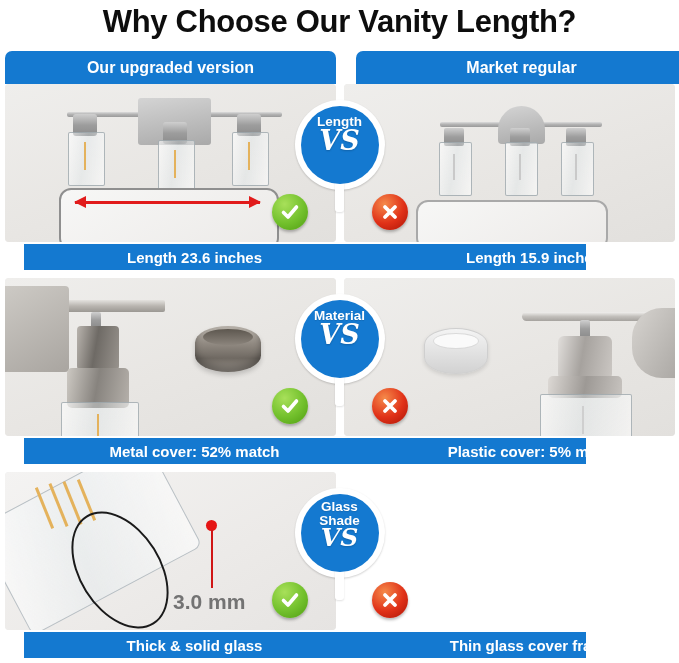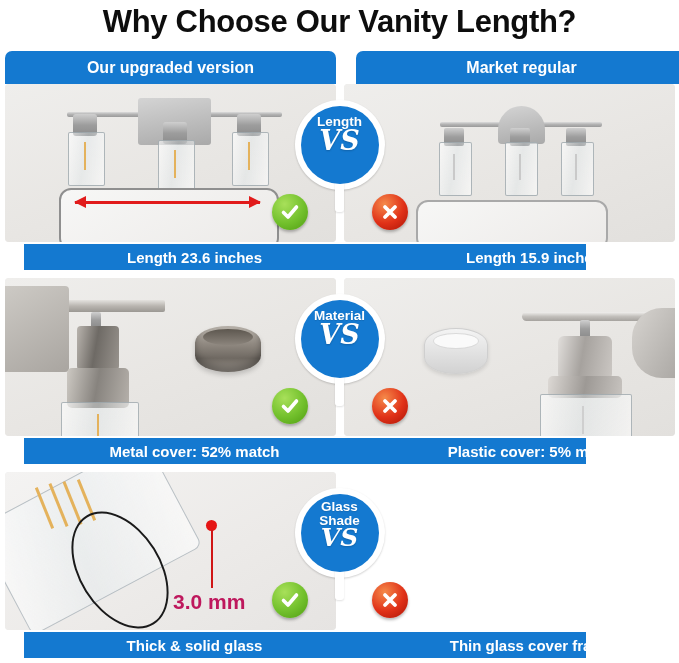--- a/index.html
+++ b/index.html
@@ -121,21 +121,21 @@
     content:"";position:absolute;top:-5px;width:0;height:0;
     border-top:6.5px solid transparent;border-bottom:6.5px solid transparent;
   }
   .arrow:before{left:-1px;border-right:12px solid #e11b1b;}
   .arrow:after{right:-1px;border-left:12px solid #e11b1b;}
 
   .matlabel{
     position:absolute;color:#1c1c1c;font-size:15px;white-space:nowrap;
   }
   .mmlabel{
-    position:absolute;color:#be185d;font-size:21px;font-weight:bold;white-space:nowrap;
+    position:absolute;color:#737373;font-size:21px;font-weight:bold;white-space:nowrap;
   }
   .mmlabel.small{font-size:15px;font-weight:normal;color:#c23b3b;}
 
   .ring-metal{
     position:absolute;width:66px;height:46px;border-radius:50%/36%;
     background:linear-gradient(180deg,#b9b3ab 0%,#8d867e 42%,#6f6962 70%,#a49d95 100%);
     box-shadow:inset 0 -5px 7px rgba(0,0,0,.35), 0 3px 5px rgba(0,0,0,.18);
   }
   .ring-metal:before{
     content:"";position:absolute;left:8px;top:3px;width:50px;height:16px;

